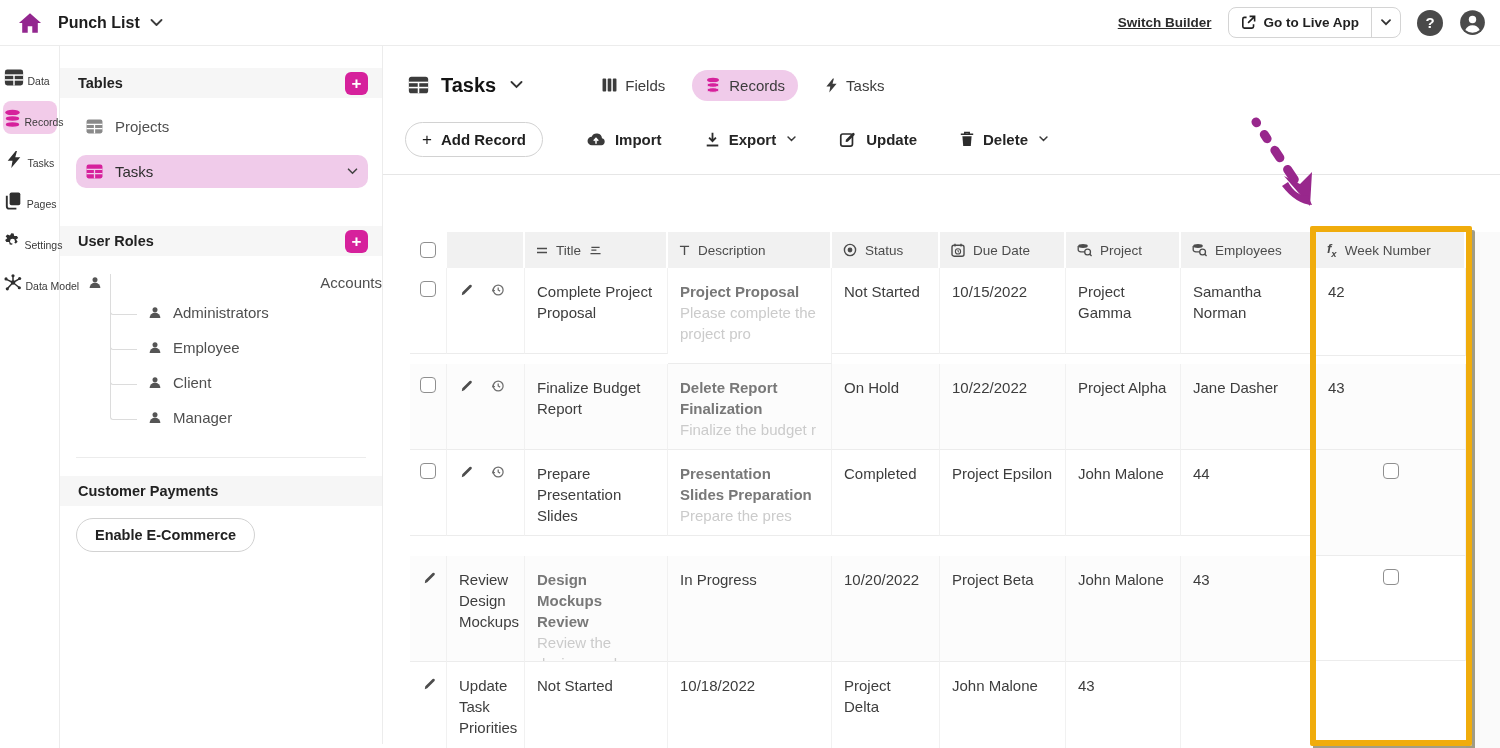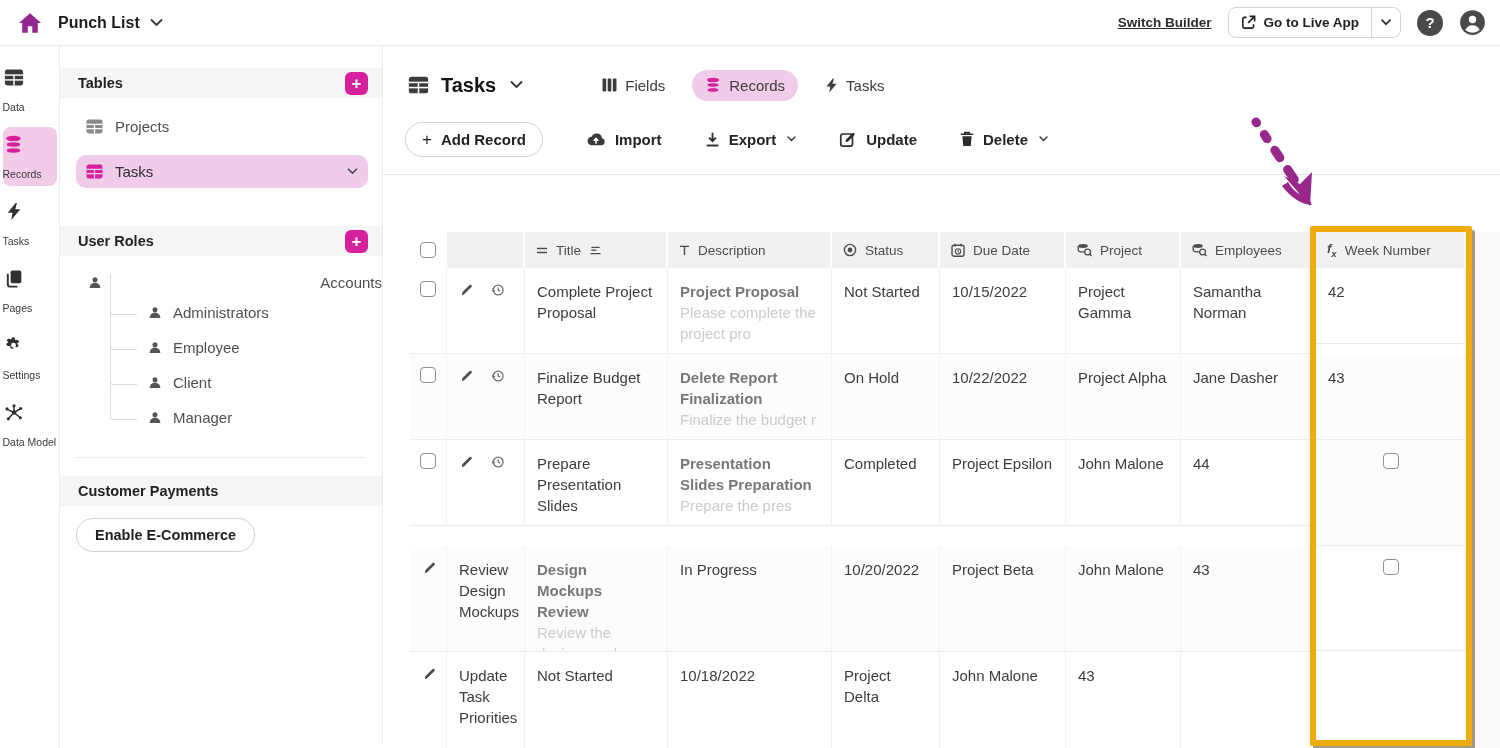--- a/index.html
+++ b/index.html
@@ -16,22 +16,22 @@
   .switch-link { font-size:13.5px; font-weight:700; color:#2c2c2c; text-decoration:underline; cursor:pointer; }
   .live-group { display:flex; border:1px solid #d4d4d4; border-radius:8px; overflow:hidden; background:#fff; }
   .live-main { display:flex; align-items:center; gap:8px; padding:7px 12px; font-size:13.5px; font-weight:700; color:#1f1f1f; cursor:pointer; }
   .live-caret { border-left:1px solid #d4d4d4; padding:0 9px; display:flex; align-items:center; cursor:pointer; color:#333; }
   .circle-btn { width:26px; height:26px; border-radius:50%; background:#4a4a4a; color:#fff;
     display:flex; align-items:center; justify-content:center; font-weight:700; font-size:15px; cursor:pointer; }
 
   
   .rail { position:absolute; top:46px; left:0; width:60px; bottom:0; background:#fff;
     border-right:1px solid #ececec; display:flex; flex-direction:column; align-items:center; padding-top:14px; gap:8px; z-index:4; }
-  .rail-item { width:54px; border-radius:8px; padding:7px 0 6px; display:flex; flex-direction:column;
-    align-items:flex-start; gap:14px; cursor:pointer; color:#3a3a3a; }
+  .rail-item { width:54px; border-radius:8px; padding:7px 0 6px; display:flex; flex-direction:row;
+    align-items:flex-end; gap:3px; cursor:pointer; color:#3a3a3a; }
   .rail-item .ric { width:22px; height:20px; display:flex; align-items:center; justify-content:center; }
   .rail-item .rlabel { font-size:10.5px; color:#3a3a3a; white-space:nowrap; }
   .rail-item.active { background:#F2CBE9; }
   .rail-item.active .ric { color:#D6219C; }
 
   
   .sidebar { position:absolute; top:46px; left:60px; width:323px; bottom:4px; background:#fff;
     border-right:1px solid #ececec; z-index:3; }
   .sec-head { height:30px; background:#f6f6f6; display:flex; align-items:center; padding:0 14px 0 18px; }
   .sec-head .sec-title { font-size:14.5px; font-weight:700; color:#222; }
@@ -510,29 +510,29 @@
     </span>
     <span class="row-action">
       <svg width="14" height="14" viewBox="0 0 14 14">
               <circle cx="7.2" cy="7" r="4.9" fill="none" stroke="#6e6e6e" stroke-width="1.25"></circle>
               <path d="M7.2 4.4V7l1.9 1.1" stroke="#6e6e6e" stroke-width="1.25" fill="none"></path>
               <path d="M2.3 5.4L1.6 7.9l2.4-.4" fill="none" stroke="#6e6e6e" stroke-width="1.1"></path>
             </svg>
     </span>
   </div>
   <div class="td" style="height: 86px;">Complete Project Proposal</div>
-  <div class="td" style="height: 86px;">
+  <div class="td" style="height: 96px;">
     <div class="desc-head">Project Proposal</div>
     <div class="desc-prev">Please complete the project pro</div>
   </div>
   <div class="td" style="height: 86px;">Not Started</div>
   <div class="td" style="height: 86px;">10/15/2022</div>
   <div class="td" style="height: 86px;">Project Gamma</div>
   <div class="td" style="height: 86px;">Samantha Norman</div>
-  <div class="td" style="height: 76px;">42</div>
+  <div class="td" style="height: 88px;">42</div>
 
   <div class="td center" style="height: 86px; background: rgb(252, 252, 252);">
     <span class="cb"></span>
   </div>
   <div class="td rowicons" style="height: 86px; background: rgb(252, 252, 252);">
     <span class="row-action">
       <svg width="14" height="14" viewBox="0 0 14 14">
               <path d="M1.8 12.2l.5-2.9L9.6 2a1.35 1.35 0 0 1 1.9 1.9L4.2 11.2z" fill="#4d4d4d"></path>
             </svg>
     </span>

